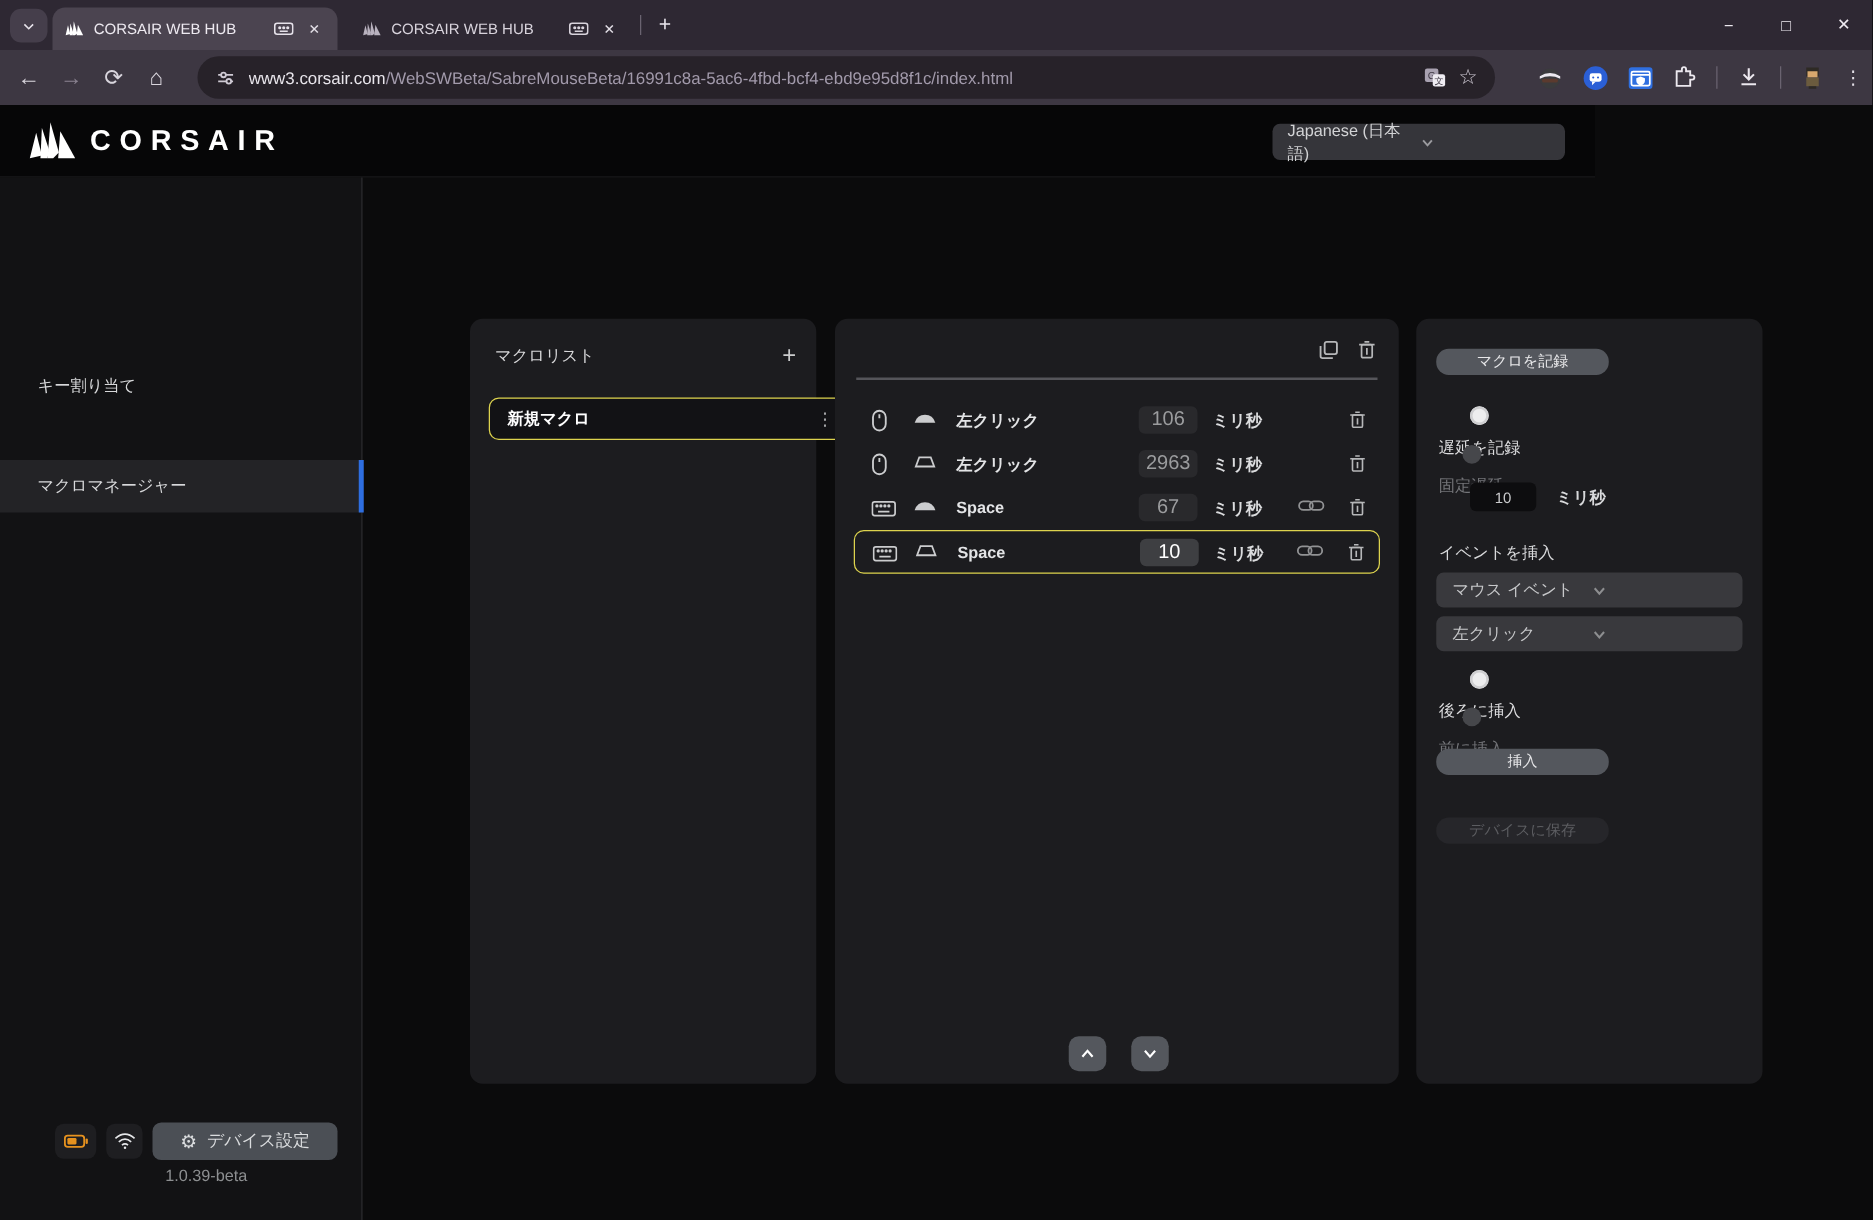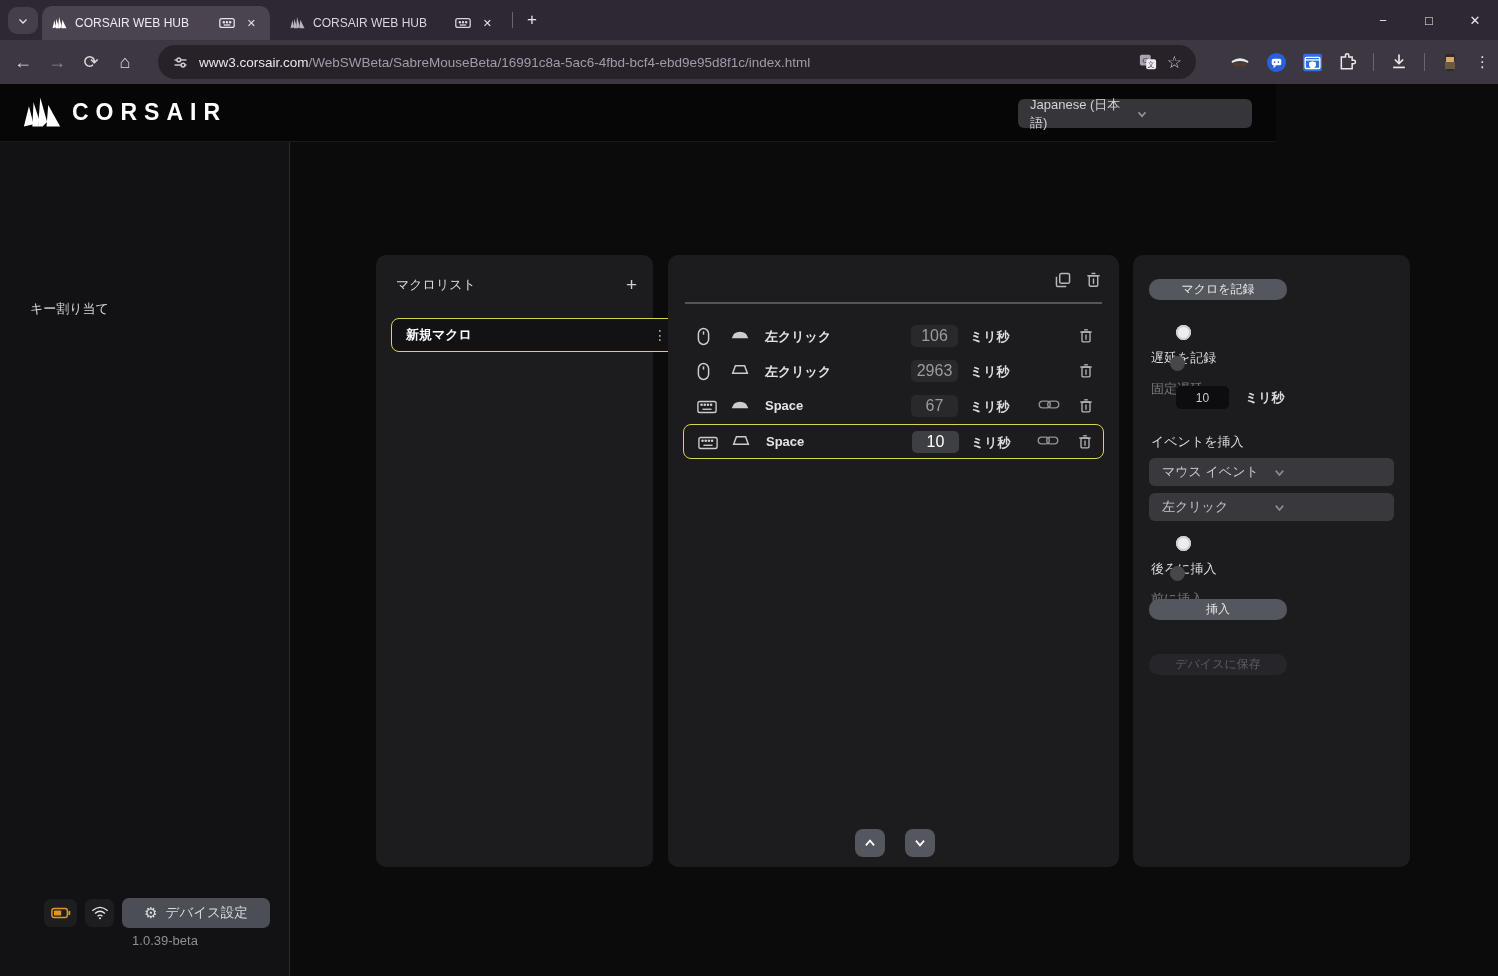--- a/index.html
+++ b/index.html
@@ -297,20 +297,23 @@
         </svg>
     </span>
   </div>
 </div>
 
 <div id="sidebar">
 
   <div class="nav-item" style="top:146px">
     <span>キー割り当て</span>
   </div>
+  <div class="nav-item selected" style="top:226px">
+    <span>マクロマネージャー</span>
+  </div>
 
   <div id="sb-bottom-battery">
     <span>
       <svg width="20" height="12" viewBox="0 0 22 12" fill="none">
           <rect x="1" y="1" width="17" height="10" rx="2.5" stroke="#e6921f" stroke-width="1.6"></rect>
           <rect x="3.2" y="3.2" width="8" height="5.6" rx="1" fill="#e6921f"></rect>
           <rect x="19.2" y="3.5" width="2" height="5" rx="1" fill="#e6921f"></rect>
         </svg>
     </span>
   </div>

